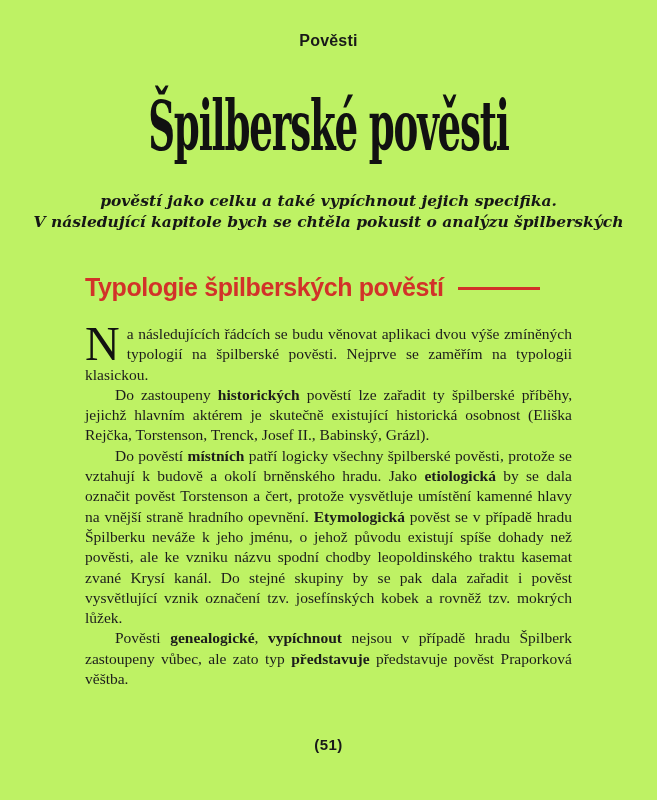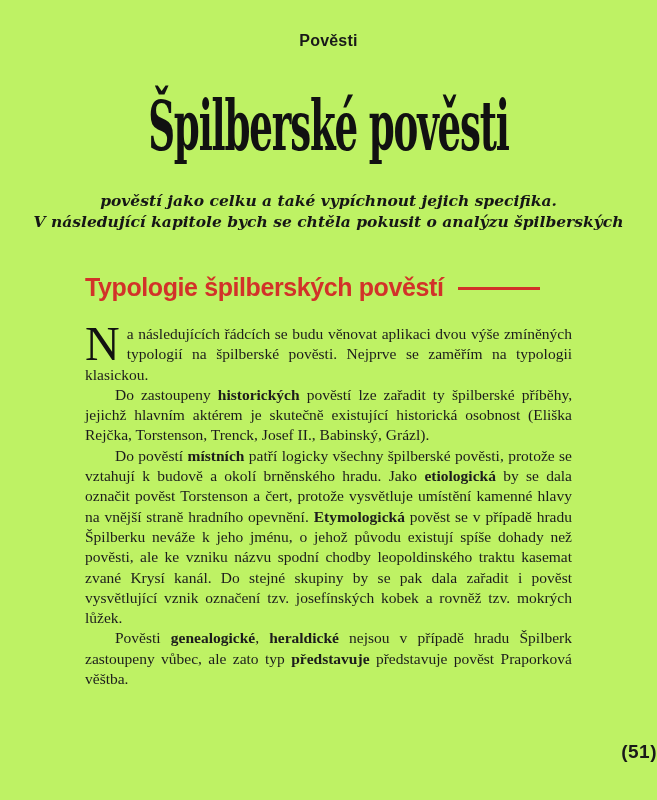--- a/index.html
+++ b/index.html
@@ -100,25 +100,25 @@
     margin: 0 7px 0 0;
     color: #111111;
   }
   .bold {
     font-weight: 700;
   }
   .folio {
     position: absolute;
     left: 0;
     right: 0;
-    bottom: 37px;
-    text-align: right;
+    bottom: 47px;
+    text-align: center;
     font-family: "Liberation Sans", sans-serif;
     font-weight: 600;
-    font-size: 19px;
+    font-size: 15px;
     letter-spacing: 0.5px;
     color: #191919;
   }
 </style>
 </head>
 <body>
 
 <div class="page">
 
   <div class="running-head">Pověsti</div>
@@ -135,19 +135,19 @@
   <div class="content">
     <h2 class="section-heading">
       <span>Typologie špilberských pověstí</span>
       <span class="heading-rule"></span>
     </h2>
 
     <div class="body-text" id="body-text" lang="cs">
         <p class="para"><span class="dropcap">N</span><span>a následujících řádcích se budu věnovat aplikaci dvou výše zmíněných typologií na špilberské pověsti. Nejprve se zaměřím na typologii klasickou.</span></p>
         <p class="para indent"><span>Do zastoupeny </span><span class="bold">historických</span><span> pověstí lze zařadit ty špilberské příběhy, jejichž hlavním aktérem je skutečně existující historická osobnost (Eliška Rejčka, Torstenson, Trenck, Josef II., Babinský, Grázl).</span></p>
         <p class="para indent"><span>Do pověstí </span><span class="bold">místních</span><span> patří logicky všechny špilberské pověsti, protože se vztahují k budově a okolí brněnského hradu. Jako </span><span class="bold">etiologická</span><span> by se dala označit pověst Torstenson a čert, protože vysvětluje umístění kamenné hlavy na vnější straně hradního opevnění. </span><span class="bold">Etymologická</span><span> pověst se v případě hradu Špilberku neváže k jeho jménu, o jehož původu existují spíše dohady než pověsti, ale ke vzniku názvu spodní chodby leopoldinského traktu kasemat zvané Krysí kanál. Do stejné skupiny by se pak dala zařadit i pověst vysvětlující vznik označení tzv. josefínských kobek a rovněž tzv. mokrých lůžek.</span></p>
-        <p class="para indent"><span>Pověsti </span><span class="bold">genealogické</span><span>, </span><span class="bold">heraldické</span><span> nejsou v případě hradu Špilberk zastoupeny vůbec, ale zato typ </span><span class="bold">představuje</span><span> představuje pověst Praporková věštba.</span></p>
+        <p class="para indent"><span>Pověsti </span><span class="bold">genealogické</span><span>, </span><span class="bold">vypíchnout</span><span> nejsou v případě hradu Špilberk zastoupeny vůbec, ale zato typ </span><span class="bold">představuje</span><span> představuje pověst Praporková věštba.</span></p>
       </div>
   </div>
 
   <div class="folio">(51)</div>
 
 </div>
 
 </body></html>

